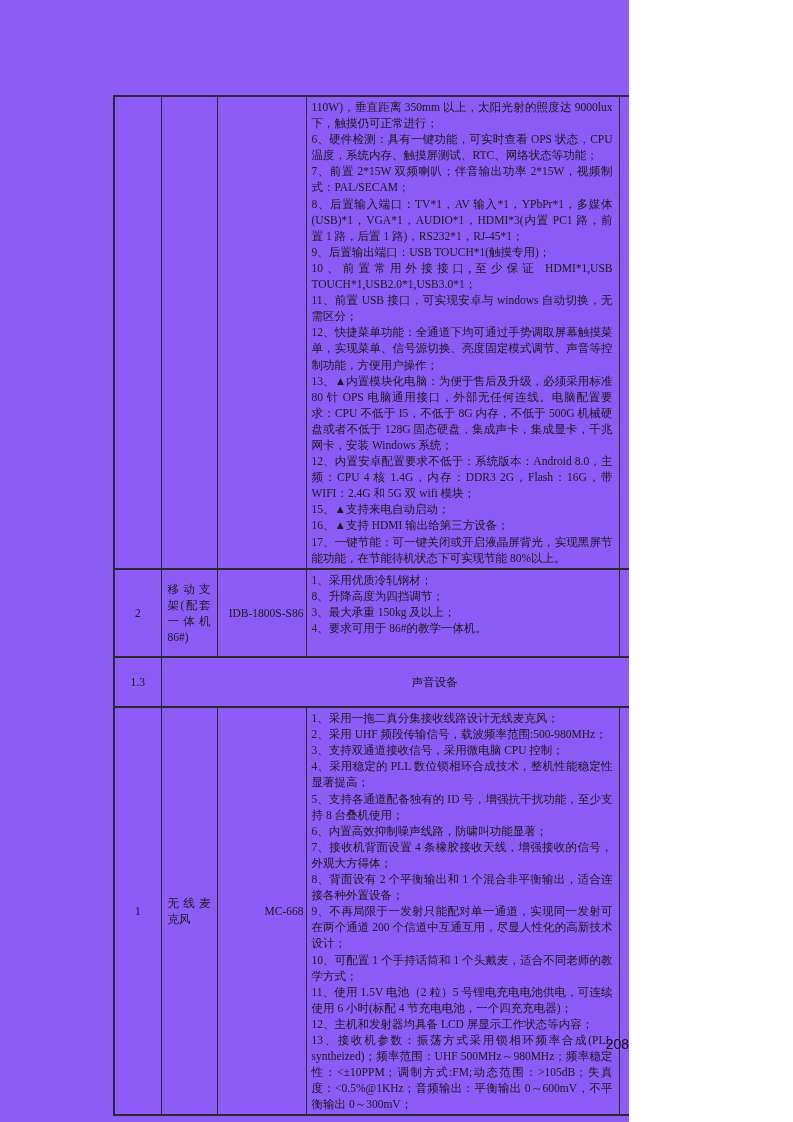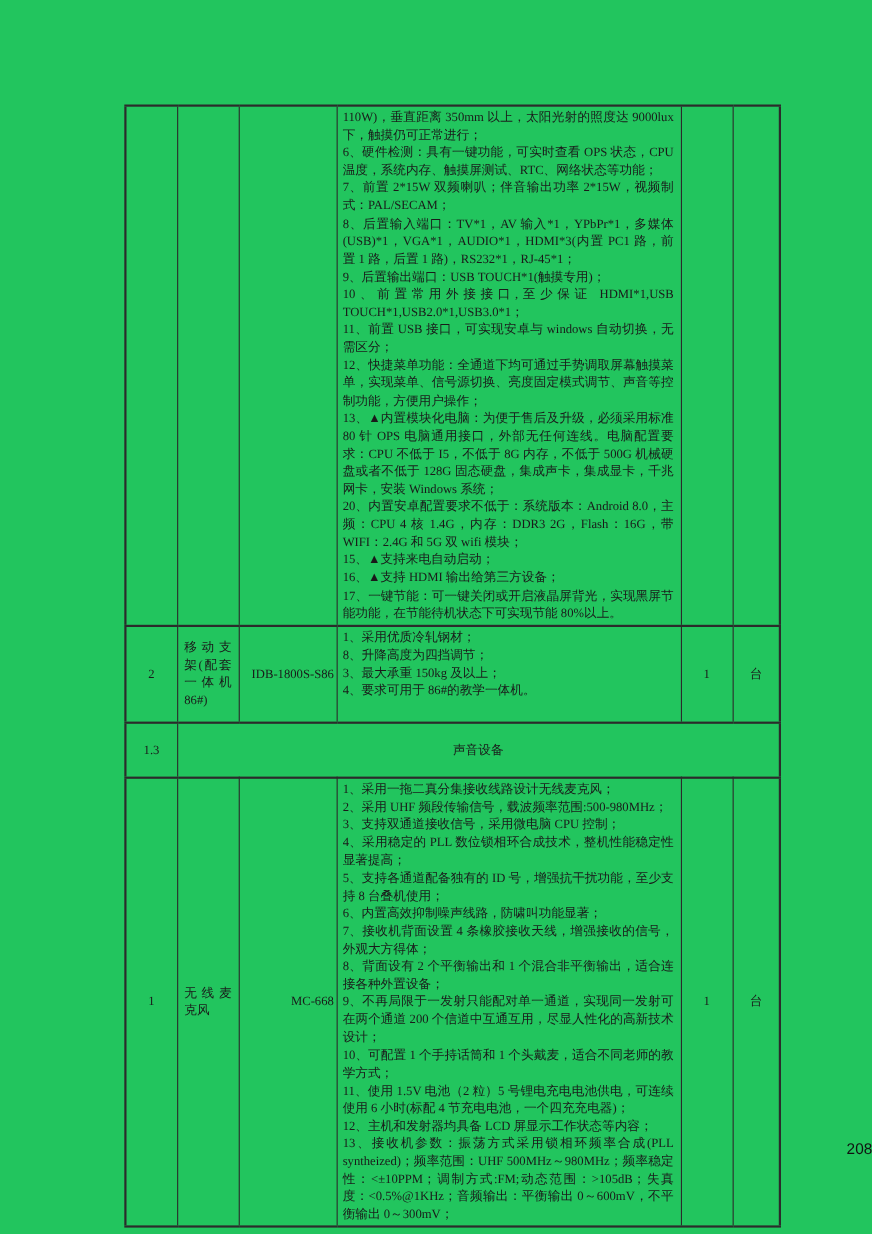--- a/index.html
+++ b/index.html
@@ -2,23 +2,23 @@
 <html><head>
 <meta charset="utf-8">
 <style>
   html, body {
     margin: 0;
     padding: 0;
     background: #ffffff;
   }
   .sheet {
     position: relative;
-    width: 793px;
+    width: 629px;
     height: 1122px;
-    background: #22c55e;
+    background: #8b5cf6;
     color: #1a1a1a;
     font-family: "Liberation Serif", "DejaVu Serif", serif;
     overflow: hidden;
   }
   table.spec-table {
     position: absolute;
     left: 113px;
     top: 95px;
     width: 595px;
     border-collapse: collapse;
@@ -91,21 +91,21 @@
       <td class="cell-spec">
             <div class="spec-line">110W)，垂直距离 350mm 以上，太阳光射的照度达 9000lux 下，触摸仍可正常进行；</div>
             <div class="spec-line">6、硬件检测：具有一键功能，可实时查看 OPS 状态，CPU 温度，系统内存、触摸屏测试、RTC、网络状态等功能；</div>
             <div class="spec-line">7、前置 2*15W 双频喇叭；伴音输出功率 2*15W，视频制式：PAL/SECAM；</div>
             <div class="spec-line">8、后置输入端口：TV*1，AV 输入*1，YPbPr*1，多媒体(USB)*1，VGA*1，AUDIO*1，HDMI*3(内置 PC1 路，前置 1 路，后置 1 路)，RS232*1，RJ-45*1；</div>
             <div class="spec-line">9、后置输出端口：USB TOUCH*1(触摸专用)；</div>
             <div class="spec-line">10、前置常用外接接口,至少保证 HDMI*1,USB TOUCH*1,USB2.0*1,USB3.0*1；</div>
             <div class="spec-line">11、前置 USB 接口，可实现安卓与 windows 自动切换，无需区分；</div>
             <div class="spec-line">12、快捷菜单功能：全通道下均可通过手势调取屏幕触摸菜单，实现菜单、信号源切换、亮度固定模式调节、声音等控制功能，方便用户操作；</div>
             <div class="spec-line">13、▲内置模块化电脑：为便于售后及升级，必须采用标准 80 针 OPS 电脑通用接口，外部无任何连线。电脑配置要求：CPU 不低于 I5，不低于 8G 内存，不低于 500G 机械硬盘或者不低于 128G 固态硬盘，集成声卡，集成显卡，千兆网卡，安装 Windows 系统；</div>
-            <div class="spec-line">20、内置安卓配置要求不低于：系统版本：Android 8.0，主频：CPU 4 核 1.4G，内存：DDR3 2G，Flash：16G，带 WIFI：2.4G 和 5G 双 wifi 模块；</div>
+            <div class="spec-line">12、内置安卓配置要求不低于：系统版本：Android 8.0，主频：CPU 4 核 1.4G，内存：DDR3 2G，Flash：16G，带 WIFI：2.4G 和 5G 双 wifi 模块；</div>
             <div class="spec-line">15、▲支持来电自动启动；</div>
             <div class="spec-line">16、▲支持 HDMI 输出给第三方设备；</div>
             <div class="spec-line">17、一键节能：可一键关闭或开启液晶屏背光，实现黑屏节能功能，在节能待机状态下可实现节能 80%以上。</div>
           </td>
       <td class="cell-qty"></td>
       <td class="cell-unit"></td>
     </tr>
 
     <tr class="row-stand">
       <td class="cell-index">2</td>

